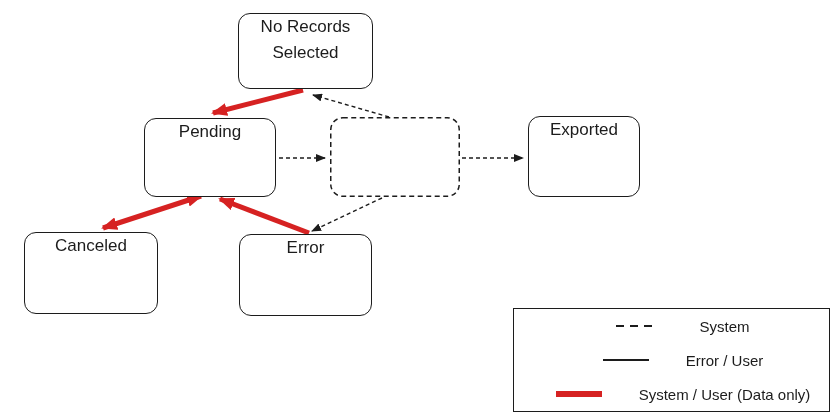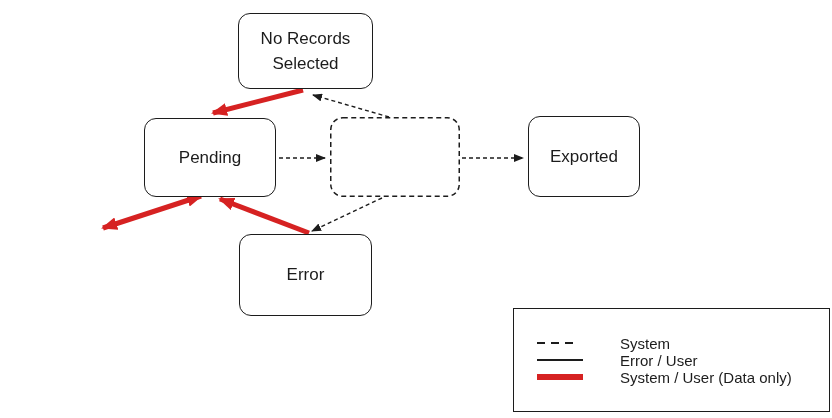--- a/index.html
+++ b/index.html
@@ -18,21 +18,21 @@
   }
   .stage { position: relative; width: 832px; height: 418px; background: var(--bg); }
 
   svg.overlay { position: absolute; left: 0; top: 0; width: 832px; height: 418px; }
 
   .node {
     position: absolute;
     border: 1.5px solid var(--ink);
     border-radius: 12px;
     background: var(--bg);
-    display: flex; align-items: center; justify-content: center;
+    display: flex; justify-content: center;
     text-align: center;
     font-size: 17px;
     line-height: 1.5;
     white-space: pre-line;
     color: var(--ink);
   }
   .node.dashed-node { border: none; background: transparent; }
 
   #n-no-records  { left: 238px; top: 13px;  width: 135px; height: 76px; }
   #n-pending     { left: 144px; top: 118px; width: 132px; height: 79px; }
@@ -42,22 +42,23 @@
   #n-error       { left: 239px; top: 234px; width: 133px; height: 82px; }
 
   .legend {
     position: absolute;
     left: 513px; top: 308px;
     width: 317px; height: 104px;
     border: 1.5px solid var(--ink);
     background: var(--bg);
     display: flex; flex-direction: column;
     justify-content: center;
-    gap: 1px;
+    gap: 18px;
     padding-left: 23px;
+    align-items: center;
   }
   .legend-row { display: flex; align-items: center; height: 16px; }
   .sample-wrap { width: 46px; margin-right: 37px; display: flex; align-items: center; }
   .sample-dashed {
     width: 40px; height: 2px;
     background: repeating-linear-gradient(90deg, var(--ink) 0 8px, transparent 8px 14px);
   }
   .sample-solid { width: 46px; height: 2px; background: var(--ink); }
   .sample-red   { width: 46px; height: 6px; background: var(--red); }
   .legend-label { font-size: 15px; color: var(--ink); }
@@ -95,20 +96,23 @@
   <div class="node" id="n-no-records">
     <span>No Records
 Selected</span>
   </div>
   <div class="node" id="n-pending">
     <span>Pending</span>
   </div>
   <div class="node" id="n-exported">
     <span>Exported</span>
   </div>
+  <div class="node" id="n-canceled">
+    <span>Canceled</span>
+  </div>
   <div class="node" id="n-error">
     <span>Error</span>
   </div>
 
   <div class="legend">
     <div class="legend-row">
       <span class="sample-wrap">
         <span class="sample-dashed"></span>
       </span>
       <span class="legend-label">System</span>

